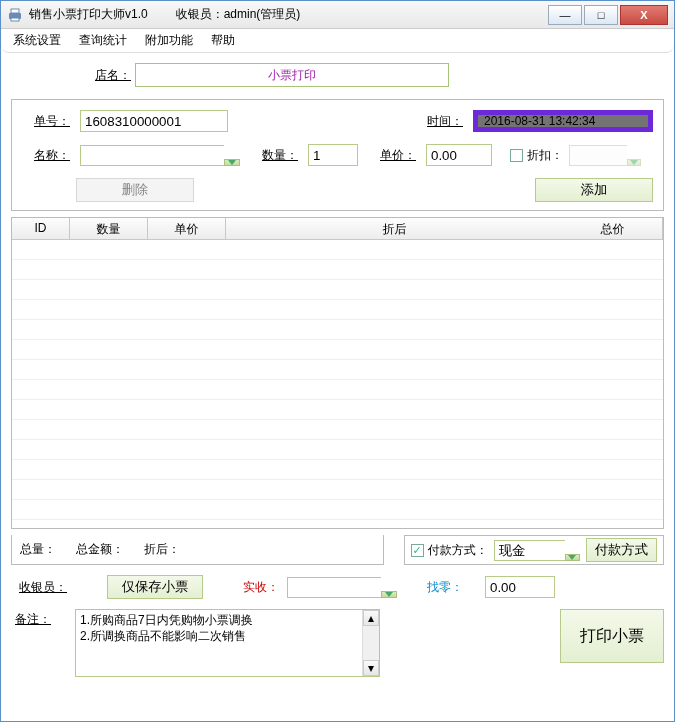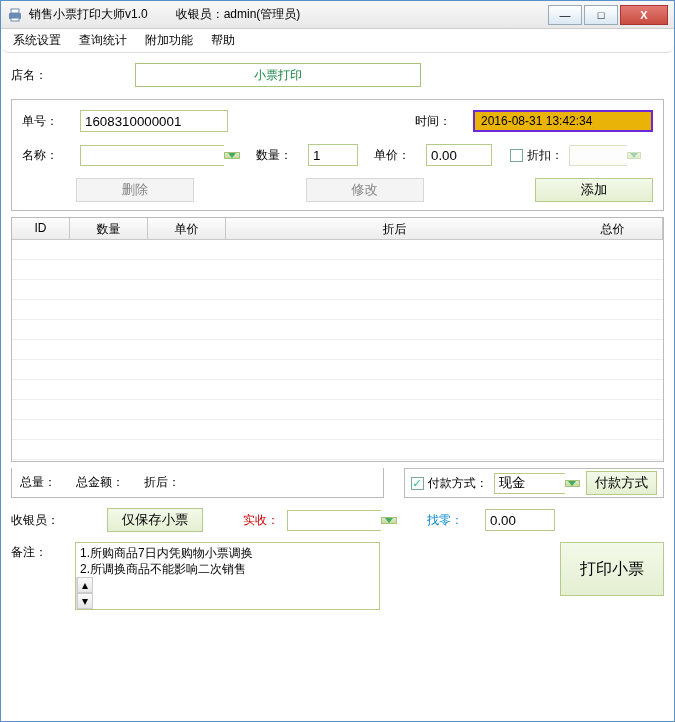--- a/index.html
+++ b/index.html
@@ -10,47 +10,47 @@
 .titlebar .ico svg { width: 100%; height: 100%; }
 .titlebar .title-text { flex: 0 0 auto; }
 .titlebar .title-user { margin-left: 28px; }
 .titlebar .spacer { flex: 1; }
 .winbtn { width: 34px; height: 20px; border: 1px solid #9ab; background: linear-gradient(#fff,#dbe8f4); margin-left: 2px; display: flex; align-items: center; justify-content: center; font-size: 11px; cursor: pointer; }
 .winbtn.close { width: 48px; background: linear-gradient(#e27b73,#c94b40); border-color: #a33; color: #fff; font-weight: bold; }
 .menubar { height: 24px; background: #fff; border-bottom: 1px solid #ddd; display: flex; align-items: center; padding: 0 4px; gap: 2px; border-radius: 8px; }
 .menubar .menuitem { padding: 2px 8px; cursor: pointer; }
 .content { flex: 1; padding: 6px 10px 10px 10px; background: #fff; display: flex; flex-direction: column; }
 .row { display: flex; align-items: center; margin-bottom: 8px; }
-.lbl { display: inline-block; margin-right: 4px; }
+.lbl { display: inline-block; text-align: right; margin-right: 4px; text-decoration: underline; }
 .shopname-row { margin: 4px 0 12px 0; }
 .shopname-row .lbl { width: 120px; }
-.shopname-box { width: 286px; height: 24px; border: 1px solid #a7c379; display: flex; align-items: center; justify-content: center; color: #15803d; background: #fff; }
+.shopname-box { width: 314px; height: 24px; border: 1px solid #a7c379; display: flex; align-items: center; justify-content: center; color: #a21caf; background: #fff; }
 .panel { border: 1px solid #bbb; padding: 10px 10px 6px 10px; margin-bottom: 6px; }
 .fld { height: 22px; border: 1px solid #b6ca8b; background: #fff; padding: 2px 4px; }
-.fld-ro { height: 22px; border: 2px solid #6d28d9; background: #eab308; padding: 2px 6px; display: inline-flex; align-items: center; }
-.combo { position: relative; display: inline-flex; align-items: center; height: 22px; }
+.fld-ro { height: 22px; border: 5px solid #6d28d9; background: #737373; padding: 2px 6px; display: inline-flex; align-items: center; }
+.combo { position: relative; display: inline-flex; align-items: flex-end; height: 22px; }
 .combo .cin { border: 1px solid #b6ca8b; border-right: none; padding: 2px 4px; width: 100%; }
 .combo .cbtn { width: 18px; background: linear-gradient(#dcebc3,#c5da9f); border: 1px solid #a7c379; display: flex; align-items: center; justify-content: center; cursor: pointer; }
 .tri-down { width: 0; height: 0; border-left: 4px solid transparent; border-right: 4px solid transparent; border-top: 5px solid #4a6; }
 .btn { height: 24px; border: 1px solid #b6ca8b; background: linear-gradient(#f3f9e9,#e4efd1); cursor: pointer; padding: 0 8px; }
 .btn-dis { height: 24px; border: 1px solid #d7d7d7; background: #f4f4f4; color: #888; padding: 0 24px; }
 .panel .prow { display: flex; align-items: center; margin-bottom: 12px; gap: 6px; }
 .chk { display: inline-flex; align-items: center; gap: 4px; justify-content: center; }
 .chkbox { width: 13px; height: 13px; border: 1px solid #7a9; display: inline-flex; align-items: center; justify-content: center; font-size: 11px; color: #2b7; background: #fff; }
-.table-wrap { border: 1px solid #bbb; height: 245px; display: flex; flex-direction: column; margin-bottom: 6px; justify-content: space-between; }
+.table-wrap { border: 1px solid #bbb; height: 312px; display: flex; flex-direction: column; margin-bottom: 6px; justify-content: space-between; }
 .thead { display: flex; background: linear-gradient(#fdfdfd,#ececec); border-bottom: 1px solid #c8c8c8; height: 22px; }
 .th { border-right: 1px solid #c8c8c8; padding: 3px 4px; text-align: center; overflow: hidden; }
 .tbody { flex: 1; background: #fff; background-image: repeating-linear-gradient(#fff 0, #fff 19px, #eee 19px, #eee 20px); }
 .tfoot { height: 30px; border: 1px solid #bbb; border-top: none; display: flex; align-items: center; padding: 0 8px; gap: 20px; }
 .payrow-right { border: 1px solid #bbb; height: 30px; display: flex; align-items: center; padding: 0 6px; gap: 6px; }
 .split2 { display: flex; gap: 20px; margin-bottom: 10px; }
 .split2 > :first-child { flex: 1; border-top: none; }
 .cashier-row { display: flex; align-items: center; gap: 8px; margin-bottom: 10px; }
 .remark-row { display: flex; align-items: flex-start; gap: 20px; }
-.remark-box { width: 305px; height: 68px; border: 1px solid #b6ca8b; background: #fff; position: relative; display: flex; flex-direction: column; }
+.remark-box { width: 305px; height: 68px; border: 1px solid #b6ca8b; background: #fff; position: relative; display: flex; }
 .remark-text { flex: 1; padding: 2px 4px; font-size: 12px; line-height: 16px; white-space: pre; overflow: hidden; }
 .remark-sb { width: 17px; background: #f0f0f0; border-left: 1px solid #ddd; display: flex; flex-direction: column; justify-content: space-between; }
 .sbbtn { height: 16px; background: linear-gradient(#fafafa,#e6e6e6); border: 1px solid #ccc; display: flex; align-items: center; justify-content: center; cursor: pointer; }
 .bigbtn { width: 104px; height: 54px; border: 1px solid #b6ca8b; background: linear-gradient(#f3f9e9,#e4efd1); font-size: 16px; cursor: pointer; }
 .red { color: #c00; }
 .blue { color: #08c; }
 </style>
 </head>
 <body>
 
@@ -116,21 +116,20 @@
           <input class="cin" disabled="" style="">
           <div class="cbtn">
               <span class="tri-down"></span>
             </div>
         </div>
       </div>
       <div class="prow" style="margin-bottom:2px">
         <span style="width:48px"></span>
         <button class="btn-dis" style="width:118px">删除</button>
         <span style="flex:1"></span>
-        <button class="btn-dis" style="width:118px">修改</button>
         <span style="flex:1"></span>
         <button class="btn" style="width:118px">添加</button>
       </div>
     </div>
 
     <div class="table-wrap">
       <div class="thead">
         <div class="th" style="width:58px">ID</div>
         <div class="th" style="width:78px">数量</div>
         <div class="th" style="width:78px">单价</div>

